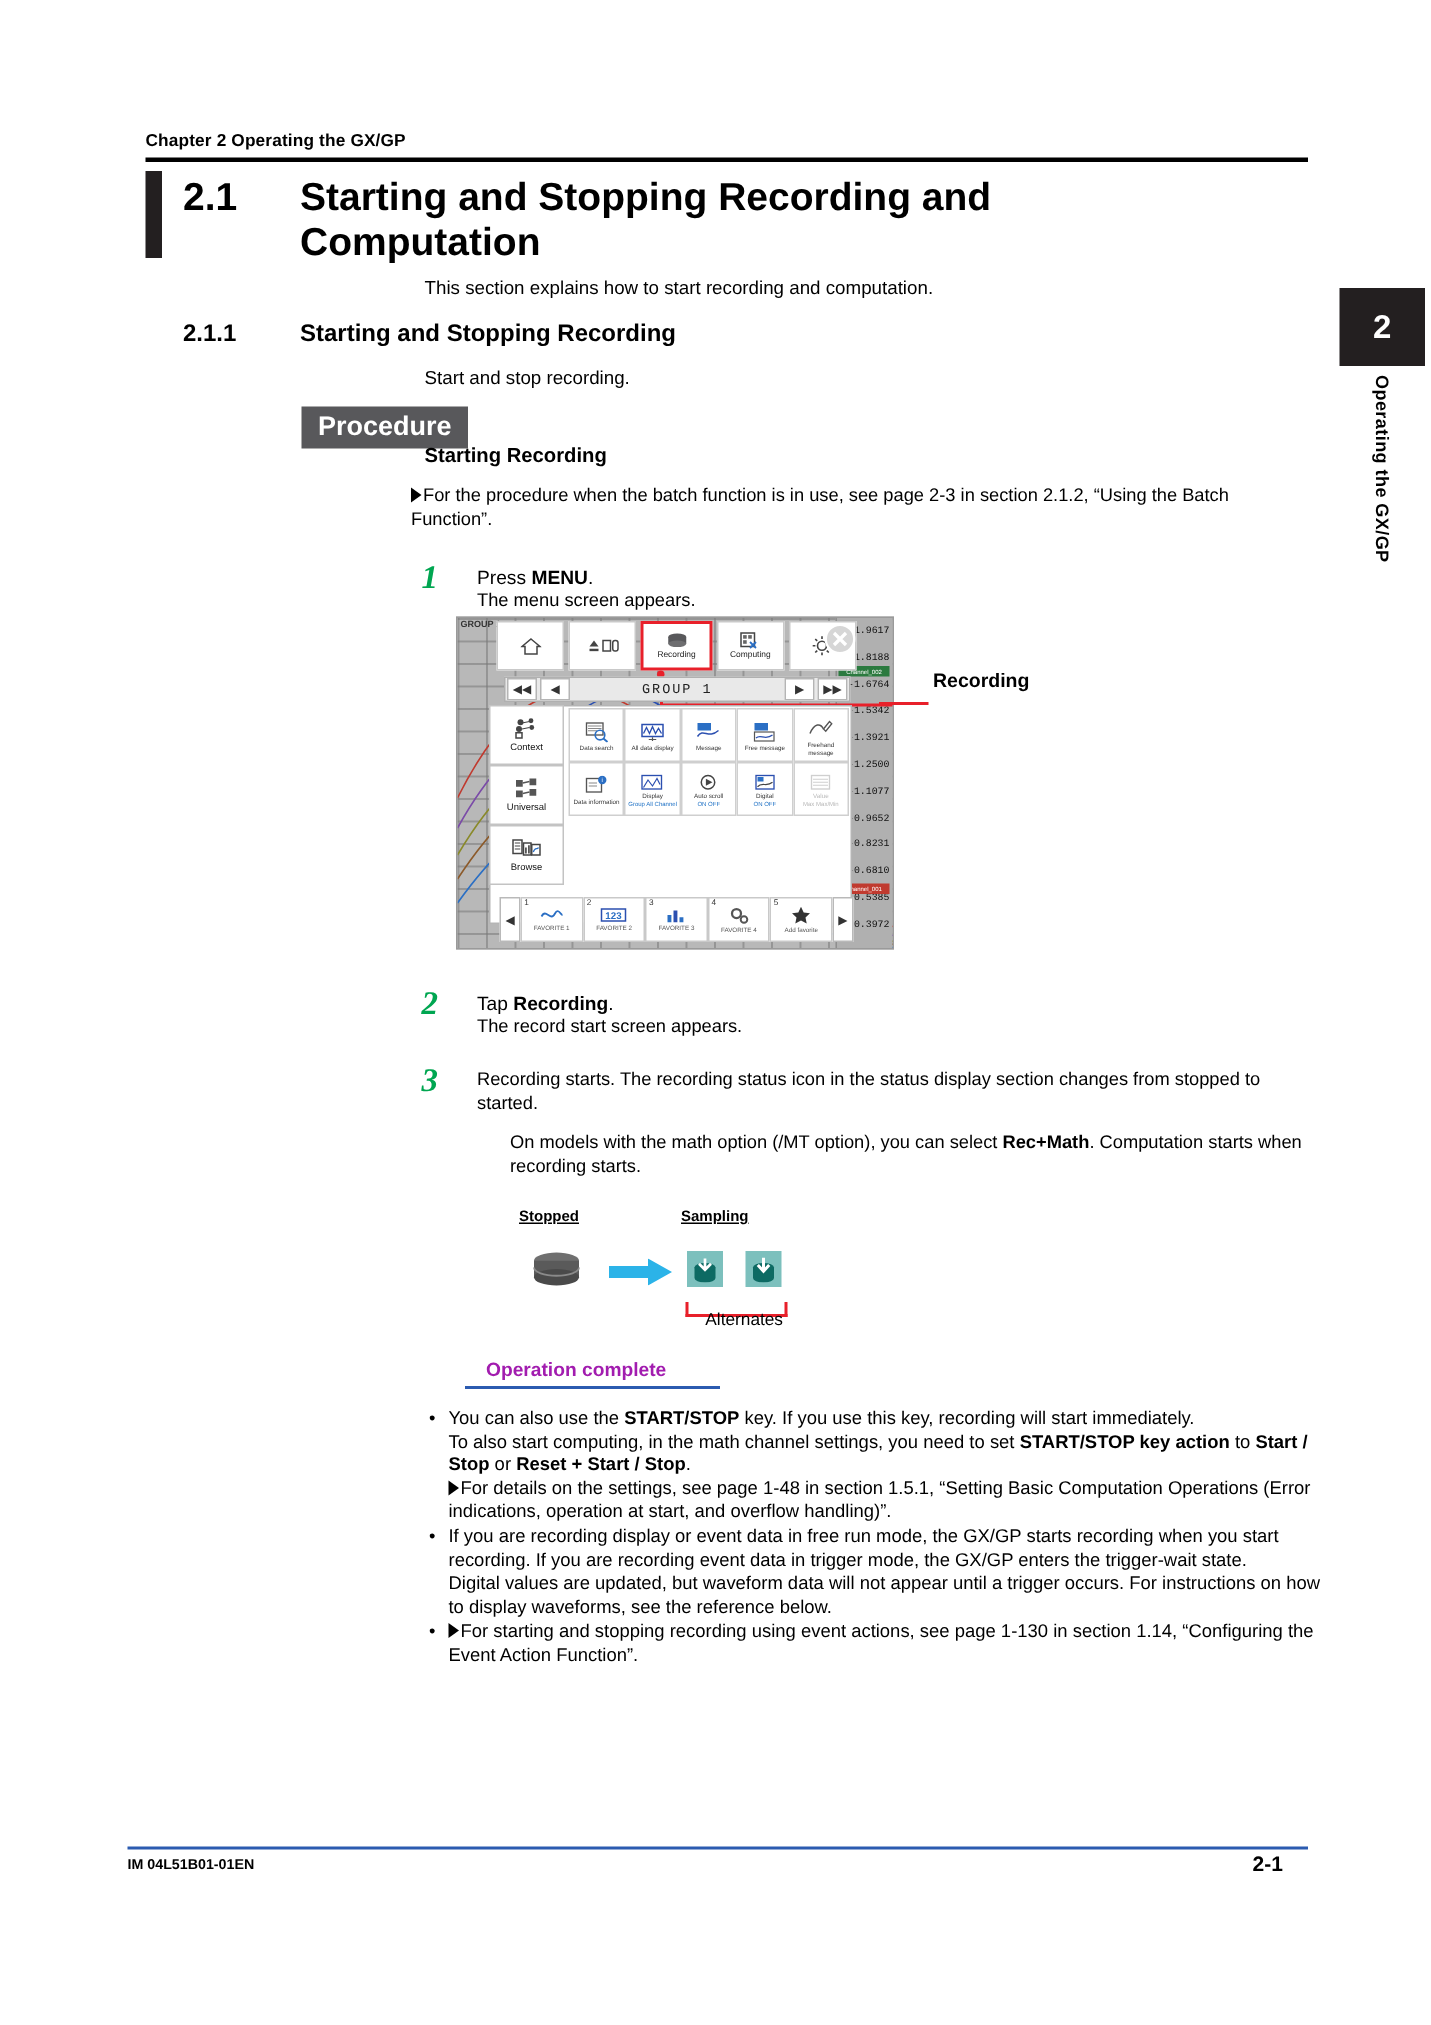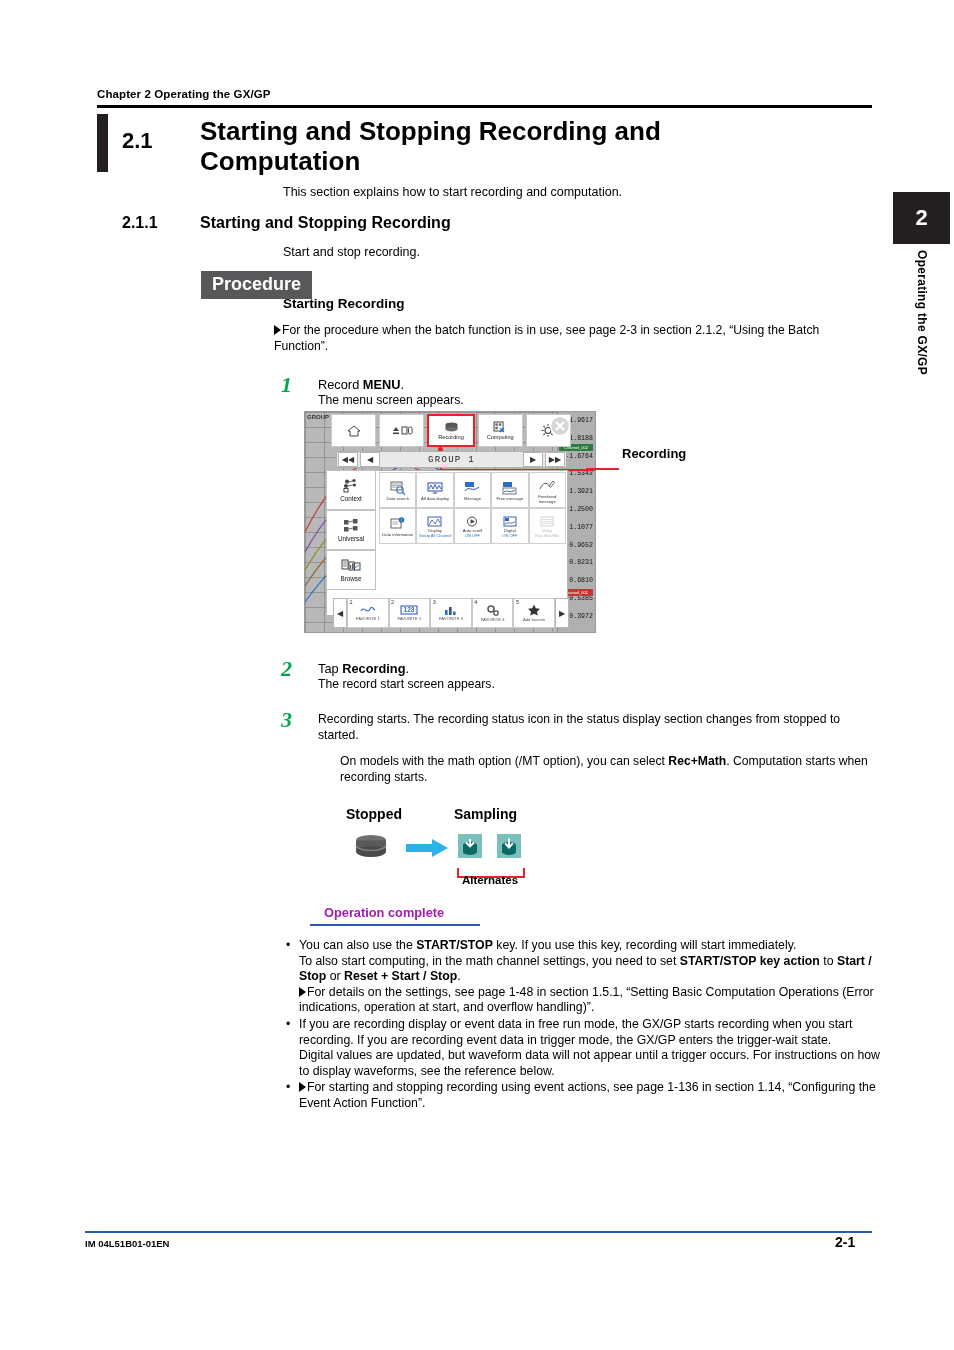--- a/index.html
+++ b/index.html
@@ -10,21 +10,21 @@
   }
   .page{position:absolute;left:0;top:0;width:954px;height:1350px;}
 
   
   .chapter-line{position:absolute;left:97px;top:88px;width:775px;}
   .chapter-text{font-size:11.5px;font-weight:bold;letter-spacing:.1px;}
   .chapter-rule{position:absolute;left:97px;top:105px;width:775px;height:3px;background:#000;}
 
   
   .sec-bar{position:absolute;left:97px;top:114px;width:11px;height:58px;background:#231f20;}
-  .sec-num{position:absolute;left:122px;top:116px;font-size:22px;font-weight:bold;margin-top:12px;}
+  .sec-num{position:absolute;left:122px;top:116px;font-size:26px;font-weight:bold;}
   .sec-title{position:absolute;left:200px;top:116px;width:560px;font-size:26px;font-weight:bold;line-height:30px;}
 
   .intro{position:absolute;left:283px;top:185px;font-size:12.5px;}
 
   .sub-num{position:absolute;left:122px;top:214px;font-size:16px;font-weight:bold;}
   .sub-title{position:absolute;left:200px;top:214px;font-size:16px;font-weight:bold;}
   .sub-desc{position:absolute;left:283px;top:245px;font-size:12.5px;}
 
   
   .proc-tag{position:absolute;left:201px;top:271px;background:#58585b;color:#fff;
@@ -109,29 +109,29 @@
            color:#fff;font-size:4px;display:flex;align-items:center;justify-content:center;}
 
   
   .dev-scale{position:absolute;right:0;top:0;width:38px;height:222px;background:#b0b0b0;
              border-left:1px solid #8e8e8e;box-sizing:border-box;}
   .sv{font-size:6.6px;color:#111;text-align:right;padding-right:2px;
       font-family:"Liberation Mono",monospace;height:17.8px;line-height:17.8px;}
 
   
   .diag{position:absolute;left:318px;top:806px;width:240px;height:90px;}
-  .d-lbl{position:absolute;font-size:14px;font-weight:bold;}
+  .d-lbl{position:absolute;font-size:10px;font-weight:bold;text-decoration:underline;}
   .cyl{position:absolute;left:36px;top:28px;width:34px;height:26px;}
   .arrow{position:absolute;left:88px;top:33px;width:42px;height:18px;}
   .samp{position:absolute;width:24px;height:24px;background:#7cc0bd;
          display:flex;align-items:center;justify-content:center;}
   .bracket{position:absolute;left:139px;top:62px;width:64px;height:8px;
            border:2px solid #e8202a;border-top:none;}
-  .alt-lbl{position:absolute;left:140px;top:68px;width:64px;text-align:center;
-           font-size:11.5px;font-weight:bold;}
+  .alt-lbl{position:absolute;left:140px;top:68px;width:64px;text-align:right;
+           font-size:11.5px;font-weight:normal;}
 
   
   .opc{position:absolute;left:324px;top:905px;font-size:12.8px;font-weight:bold;color:#a21caf;}
   .opc-rule{position:absolute;left:310px;top:924px;width:170px;height:1.6px;background:#2b5bb0;}
 
   
   .bullets{position:absolute;left:283px;top:938px;width:600px;font-size:12.3px;line-height:15.6px;}
   .bul{position:relative;padding-left:16px;margin-bottom:1px;}
   .bul .dot{position:absolute;left:3px;top:0;font-size:12.3px;}
   .bul .sub{display:block;}
@@ -170,21 +170,21 @@
 
   <div class="proc-tag">Procedure</div>
   <div class="head-bold">Starting Recording</div>
 
   <div class="ref-block ref">
     <span class="tri"></span><span>For the procedure when the batch function is in use, see page 2-3 in section 2.1.2, “Using the Batch Function”.</span>
   </div>
 
   <div class="step-num" style="left:281px;top:372px;">1</div>
   <div class="step-body" style="left:318px;top:377px;width:420px;">
-    <div class="t1"><span>Record </span><b>MENU</b><span>.</span></div>
+    <div class="t1"><span>Press </span><b>MENU</b><span>.</span></div>
     <div class="t2">The menu screen appears.</div>
   </div>
 
   <div class="device">
     <div class="dev-grid"></div>
 
     <svg class="dev-waves" viewBox="0 0 292 222">
       <path d="M0,120 C30,60 60,40 100,52 C140,64 170,120 200,150 C230,178 260,200 292,206" fill="none" stroke="#c03a2f" stroke-width="1.1"></path>
       <path d="M0,140 C30,86 62,62 102,74 C142,86 172,140 202,168 C232,190 262,206 292,212" fill="none" stroke="#7b4ba8" stroke-width="1.1"></path>
       <path d="M0,158 C32,104 64,82 104,94 C144,106 174,156 204,180 C234,198 264,210 292,216" fill="none" stroke="#8a8a2a" stroke-width="1.1"></path>
@@ -515,21 +515,21 @@
     </div>
 
     <div class="bul">
       <span class="dot">•</span>
       <span>If you are recording display or event data in free run mode, the GX/GP starts recording when you start recording. If you are recording event data in trigger mode, the GX/GP enters the trigger-wait state.</span>
       <span class="sub">Digital values are updated, but waveform data will not appear until a trigger occurs. For instructions on how to display waveforms, see the reference below.</span>
     </div>
 
     <div class="bul">
       <span class="dot">•</span>
-      <span><span class="tri"></span><span>For starting and stopping recording using event actions, see page 1-136 in section 1.14, “Configuring the Event Action Function”.</span></span>
+      <span><span class="tri"></span><span>For starting and stopping recording using event actions, see page 1-130 in section 1.14, “Configuring the Event Action Function”.</span></span>
     </div>
   </div>
 
   <div class="tab">2</div>
   <div class="tab-text">
     <span>Operating the GX/GP</span>
   </div>
 
   <div class="foot-rule"></div>
   <div class="foot-left">IM 04L51B01-01EN</div>

